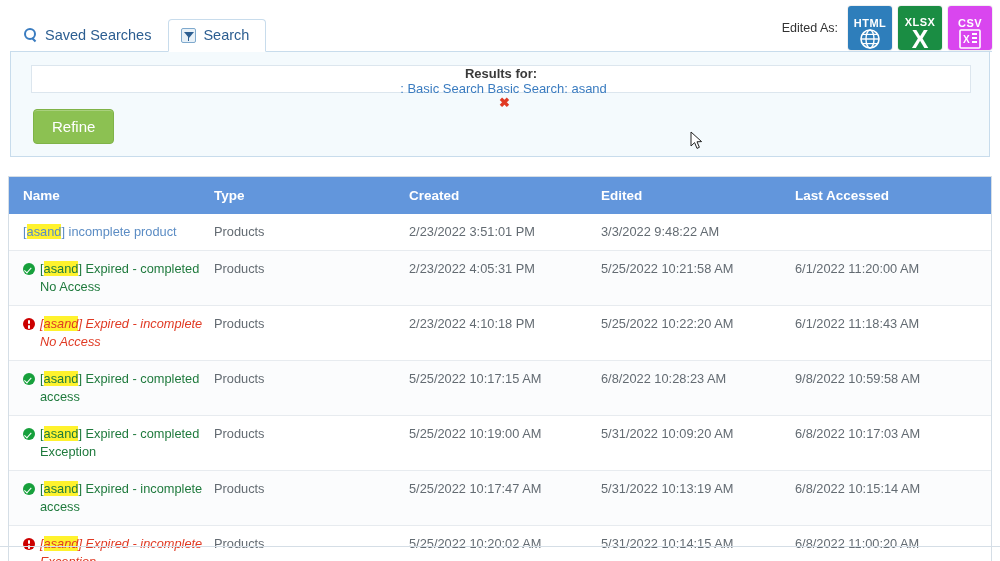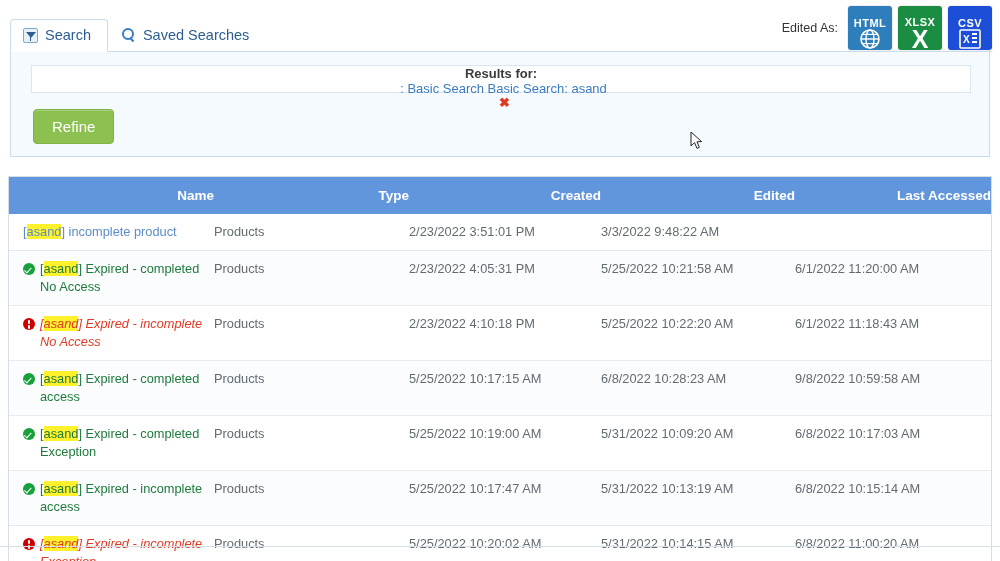--- a/index.html
+++ b/index.html
@@ -30,21 +30,21 @@
   .export-btn .etxt {
     color: #ffffff; font-size: 11px; font-weight: bold; letter-spacing: .5px;
     line-height: 10px; margin-top: 12px;
   }
   .export-btn .eglyph {
     display: flex; align-items: center; justify-content: center;
     height: 26px;
   }
   .btn-html { background: #2E7EBB; }
   .btn-xlsx { background: #1A8D43; }
-  .btn-csv  { background: #1d4ed8; text-align: right; }
+  .btn-csv  { background: #d946ef; text-align: right; }
   .x-letter { color:#fff; font-size: 25px; font-weight: bold; line-height: 25px; font-family:"Liberation Sans",sans-serif;}
 
   
   .tabs {
     position: absolute; top: 14px; left: 10px;
     display: flex; align-items: flex-end;
     height: 38px;
   }
   .tab {
     display: flex; align-items: center; gap: 7px;
@@ -123,21 +123,21 @@
   
   .table-wrap {
     position: absolute; top: 176px; left: 8px; right: 8px;
     border: 1px solid #D5DEE6;
     background: #ffffff;
   }
   table.results { width: 100%; border-collapse: collapse; table-layout: fixed; }
   table.results thead th {
     background: #6296DC;
     color: #ffffff; font-size: 13.5px; font-weight: bold;
-    text-align: right; padding: 11px 0 11px 0;
+    text-align: left; padding: 11px 0 11px 0;
     border: none;
   }
   table.results thead th:first-child { padding-left: 14px; }
   table.results tbody td {
     font-size: 12.8px; color: #636B72;
     padding: 9px 0 9px 0;
     border-bottom: 1px solid #E7EBEF;
     vertical-align: top;
     line-height: 18px;
   }
@@ -214,27 +214,27 @@
           <text x="5" y="15" font-family="Liberation Sans, sans-serif" font-size="10" font-weight="bold" fill="#ffffff">X</text>
           <rect x="14" y="5" width="5" height="2" fill="#ffffff"></rect>
           <rect x="14" y="9" width="5" height="2" fill="#ffffff"></rect>
           <rect x="14" y="13" width="5" height="2" fill="#ffffff"></rect>
         </svg>
       </span>
     </div>
   </div>
 
   <div class="tabs">
+    <div class="tab">
+      <span class="icon-magnifier"></span>
+      <span>Saved Searches</span>
+    </div>
     <div class="tab active">
       <span class="icon-filter"></span>
       <span>Search</span>
-    </div>
-    <div class="tab">
-      <span class="icon-magnifier"></span>
-      <span>Saved Searches</span>
     </div>
   </div>
   <div class="tab-underline"></div>
 
   <div class="search-panel">
     <div class="results-bar">
       <span class="results-label">Results for:</span>
       <span class="results-query">: Basic Search Basic Search: asand</span>
       <span class="results-clear">✖</span>
     </div>

